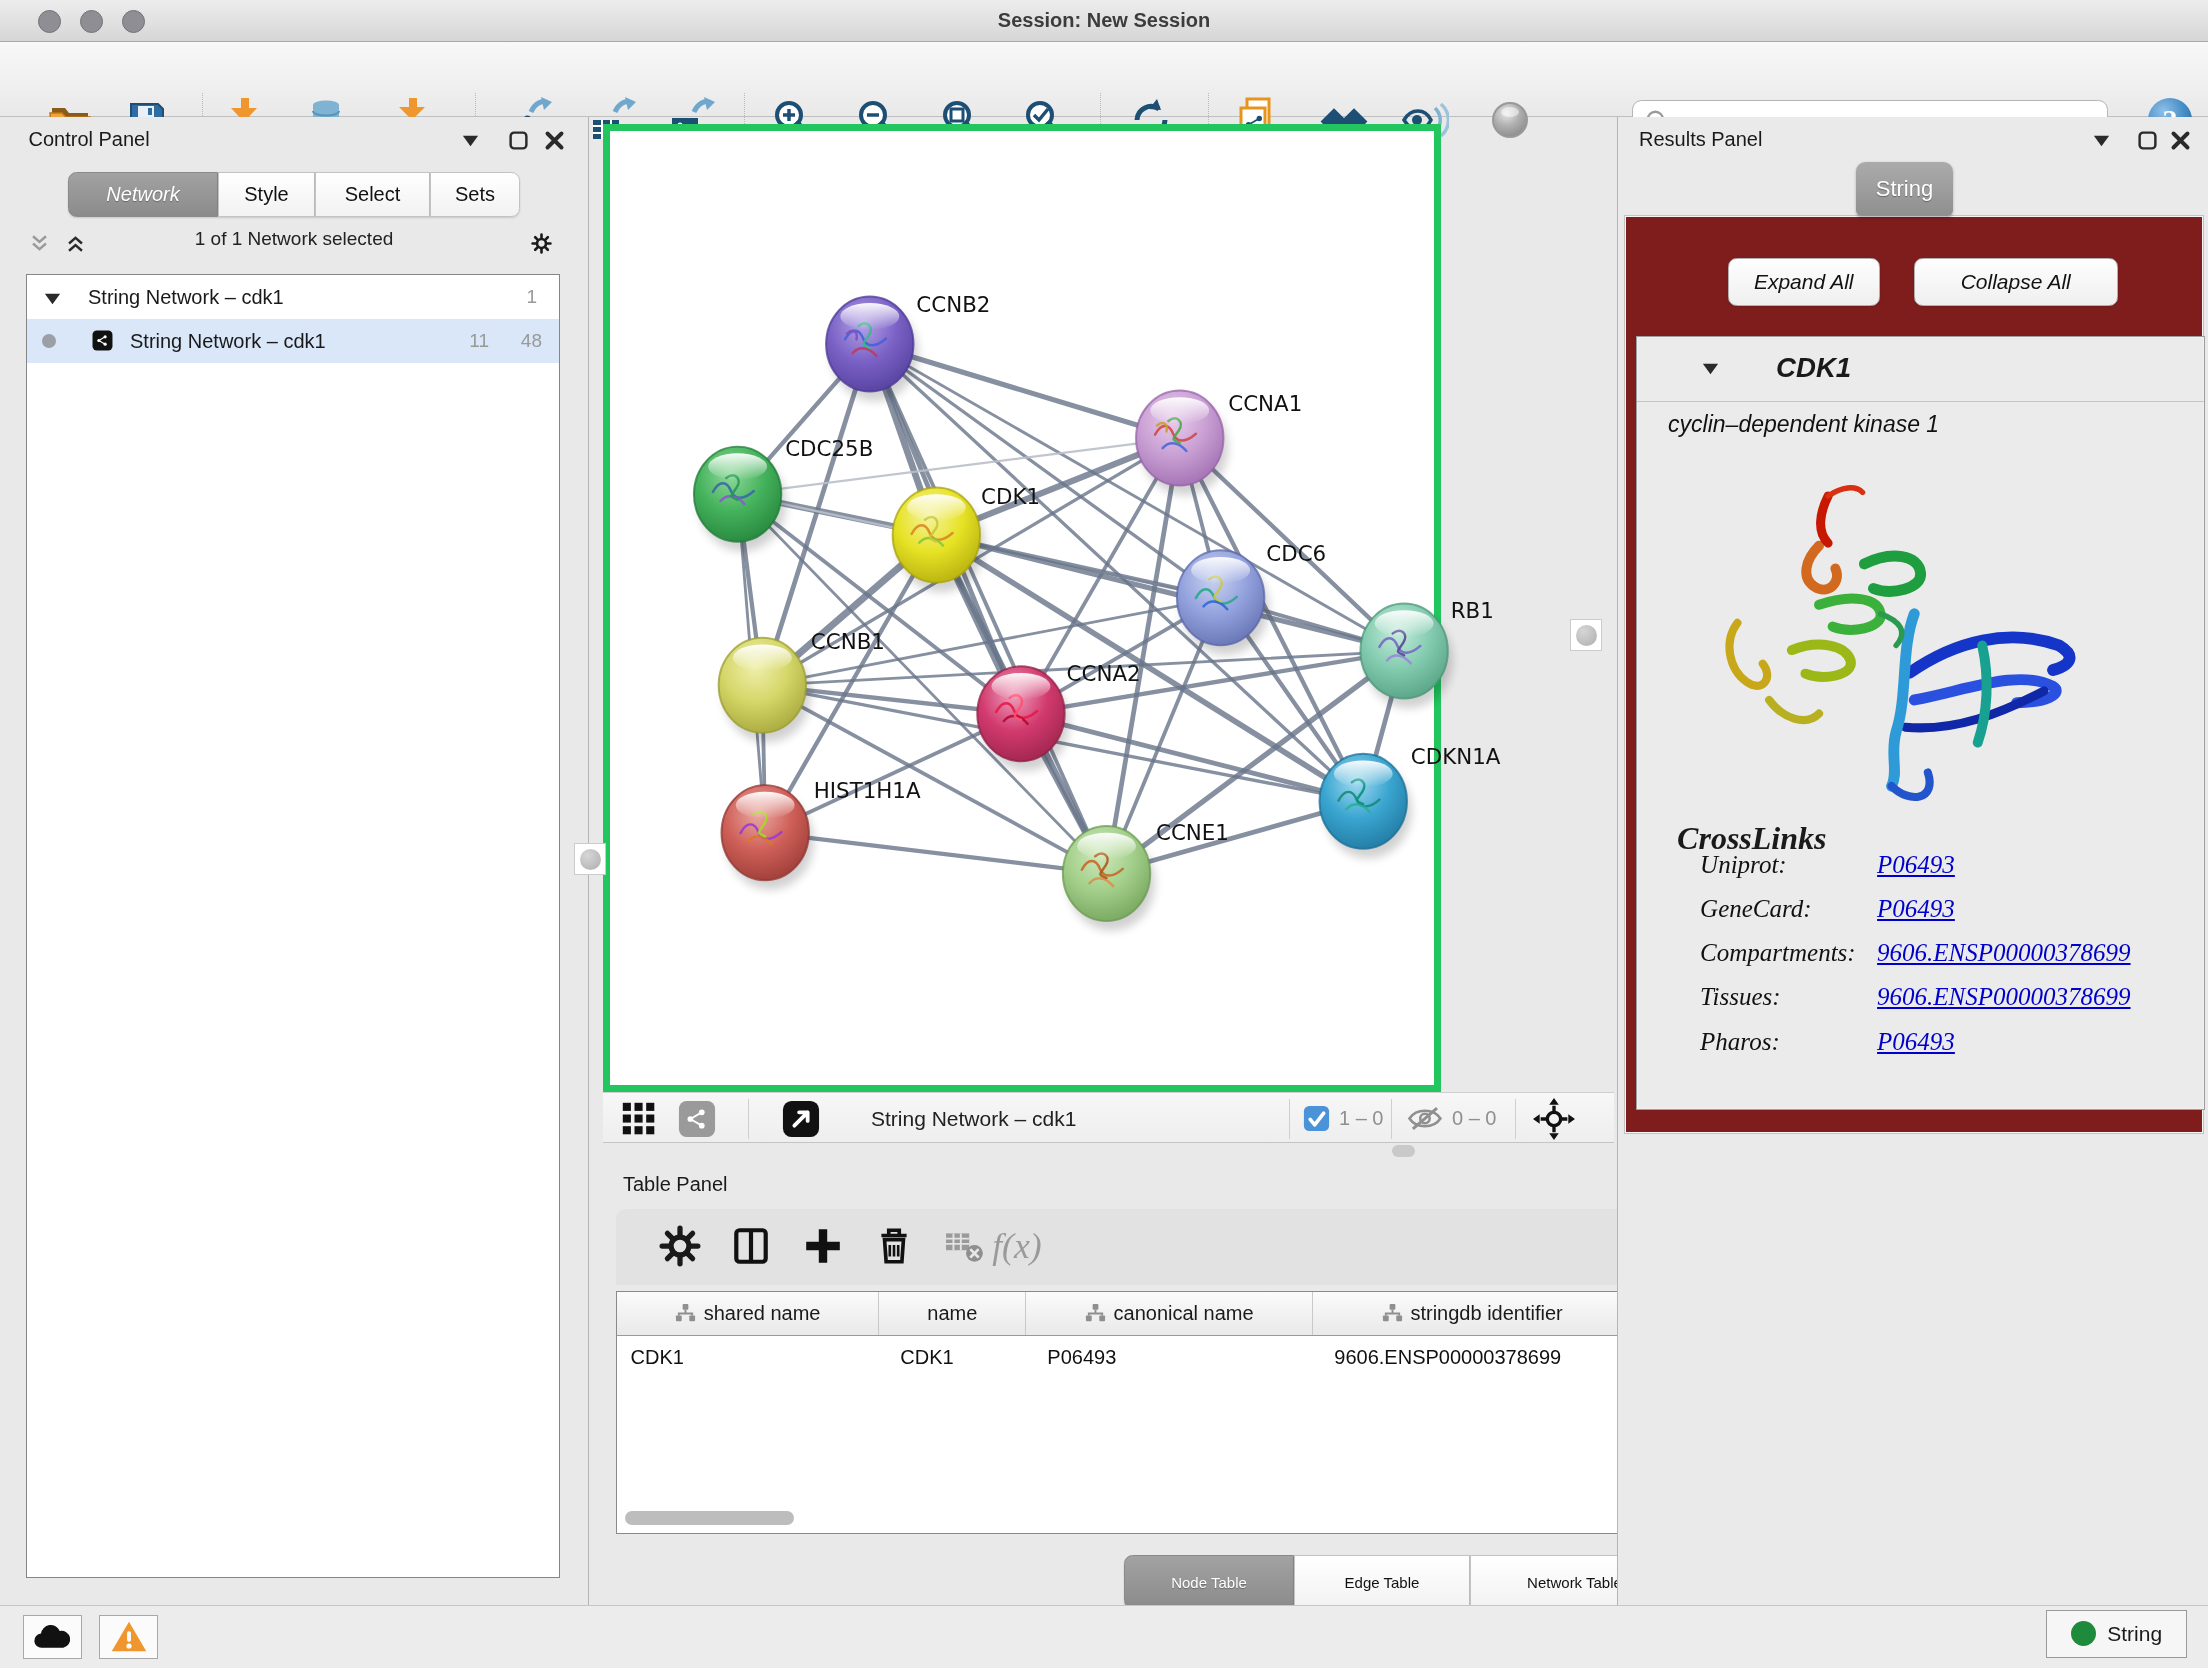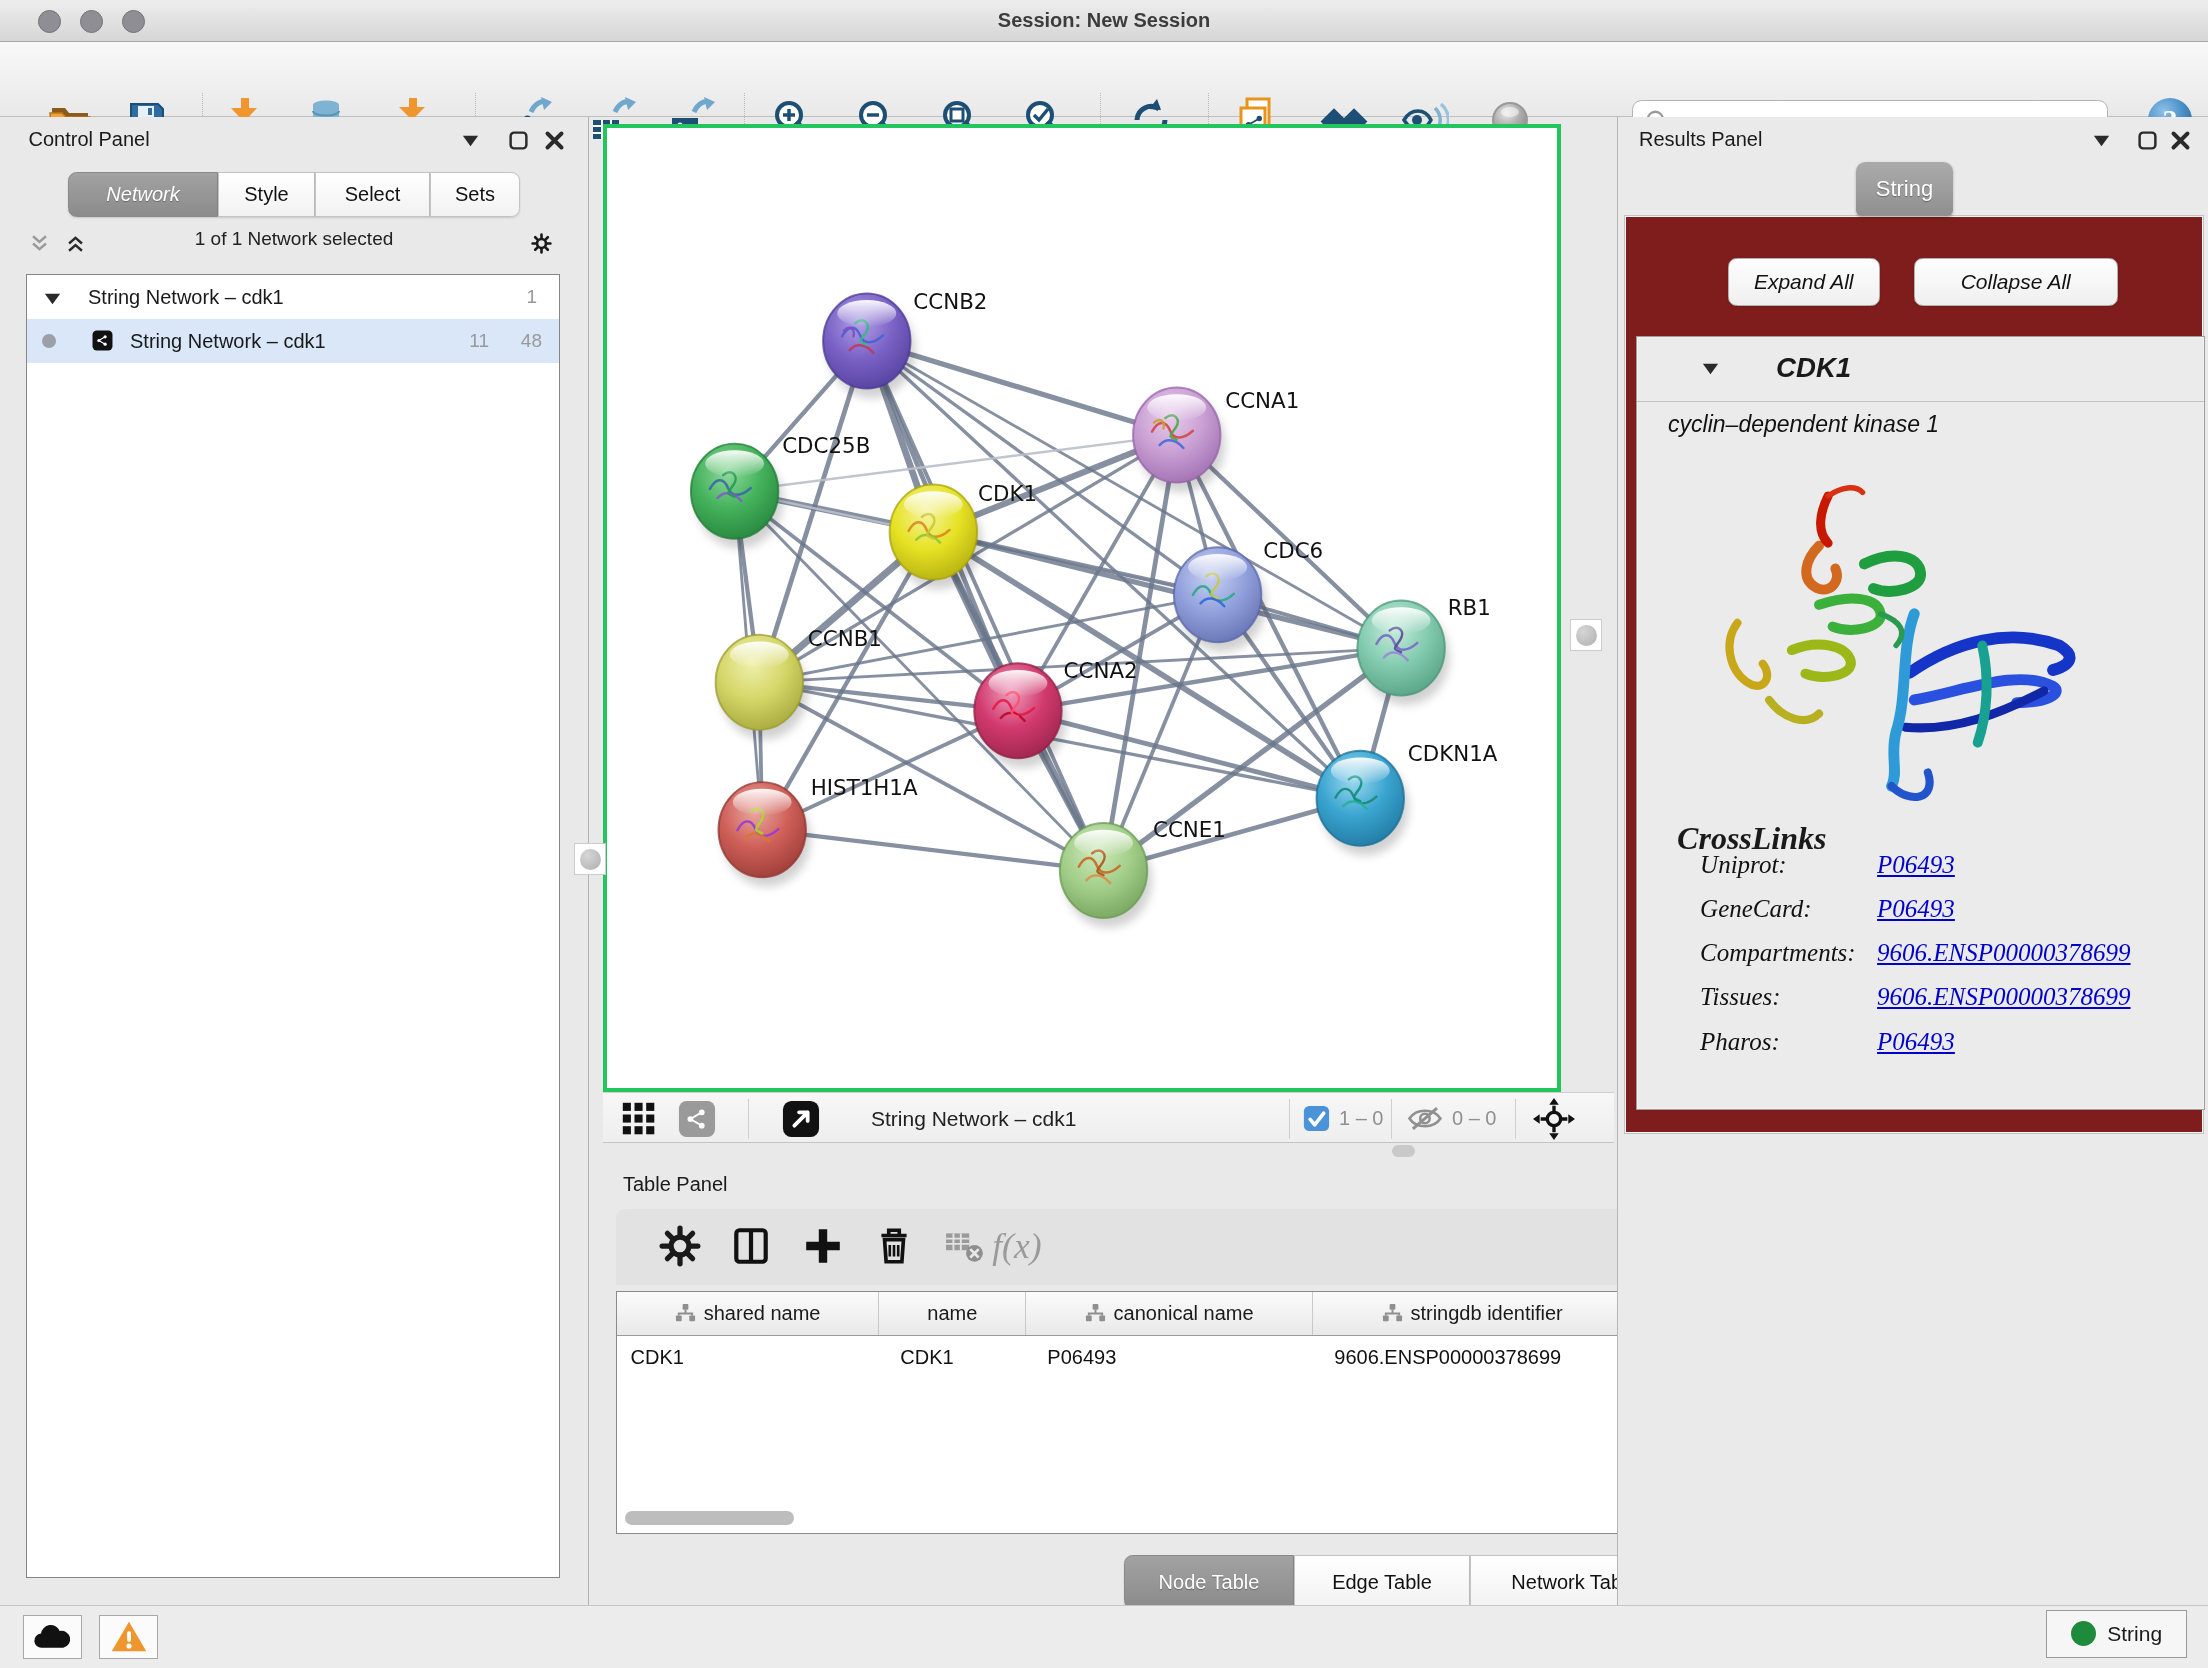--- a/index.html
+++ b/index.html
@@ -40,21 +40,21 @@
   .seg .tab:last-child { border-radius:0 8.6px 8.6px 0; }
   .seg .tab.active { background:linear-gradient(#a2a2a2,#8b8b8b); color:#fff; border-color:#8a8a8a;
     text-shadow:0 1px 1px rgba(0,0,0,0.3); }
   .netstatus { position:absolute; left:0; top:111px; width:100%; text-align:center; font-size:19px; color:#222; }
   .treebox { position:absolute; left:26px; top:157px; width:534px; height:1304px; background:#fff; border:1px solid #858585; }
   .trow { position:relative; width:100%; height:44px; display:flex; align-items:center; font-size:20px; }
   .trow.sel { background:#d9e7f8; }
   .count { position:absolute; color:#999; font-size:19px; }
 
   
-  .netcanvas { position:absolute; left:603px; top:124px; width:958px; height:968px; background:#fff; border:4px solid #22c55e; }
+  .netcanvas { position:absolute; left:603px; top:124px; width:838px; height:968px; background:#fff; border:7px solid #22c55e; }
   .netfooter { position:absolute; left:603px; top:1092px; width:1011px; height:51px;
     background:linear-gradient(#f7f7f7,#eeeeee); border-top:1px solid #cfcfcf; border-bottom:1px solid #c4c4c4; }
   .fitem { position:absolute; top:0; height:51px; display:flex; align-items:center; }
   .fsep { position:absolute; top:5.7px; height:40px; border-left:1px solid #cfcfcf; }
   .fgray { color:#8f8f8f; font-size:20px; }
 
   
   .vhandle { position:absolute; width:32px; height:32px; background:#fff; border:1px solid #ccc; display:flex; align-items:center; justify-content:center; }
   .vhandle i { width:21px; height:21px; border-radius:50%; background:radial-gradient(circle at 35% 30%, #d6d6d6, #aeaeae); display:block; }
   .hhandle { position:absolute; left:1392px; top:1145px; width:23px; height:12.4px; border-radius:6.7px; background:#c9c9c9; }
@@ -67,21 +67,21 @@
   .tp-toolbar .ti.wide svg { width:67px; height:44px; }
   .dtable { position:absolute; left:13.3px; top:133px; width:1586px; height:243px; background:#fff; border:1px solid #8a8a8a; overflow:hidden; }
   .dthead { display:flex; height:44px; background:linear-gradient(#fbfbfb,#e9e9e9); border-bottom:1px solid #9a9a9a; }
   .dth { display:flex; align-items:center; justify-content:center; gap:7.6px; font-size:20px; font-weight:500; color:#1a1a1a;
     border-right:1px solid #c9c9c9; flex-shrink:0; white-space:nowrap; overflow:hidden; }
   .dth svg { width:21px; height:21px; flex-shrink:0; }
   .dtr { display:flex; height:42px; align-items:center; }
   .dtd { font-size:20px; color:#111; padding-left:21px; flex-shrink:0; white-space:nowrap; overflow:hidden; }
   .hscroll { position:absolute; left:7.6px; bottom:7.6px; width:169px; height:14.3px; border-radius:7.6px; background:#bdbdbd; }
   .tabsrow { position:absolute; left:521px; top:397px; display:flex; }
-  .tabsrow .tab { height:54px; font-size:20px; }
+  .tabsrow .tab { height:54px; font-size:15px; }
 
   
   .results-panel { position:absolute; left:1617px; top:117px; width:592px; height:1488px; background:#eaeaea; border-left:1px solid #b5b5b5; }
   .stringtab { position:absolute; left:238px; top:45px; width:97px; height:54px; border-radius:9.5px 9.5px 5.7px 5.7px;
     background:linear-gradient(#ababab,#8f8f8f); color:#fff; font-size:22px; display:flex; align-items:center; justify-content:center;
     text-shadow:0 1px 1px rgba(0,0,0,.35); box-shadow:0 1.9px 2.9px rgba(0,0,0,.25); z-index:2; }
   .rbox { position:absolute; left:5.7px; top:98px; width:580px; height:919px; background:#7f1d1d;
     border:1px solid #c2c2c2; box-shadow:inset 0 0 0 1px #f6f6f6;font-style:italic; }
   .btn { background:linear-gradient(#fefefe,#efefef); border:1px solid #b0b0b0; border-radius:8.6px;
     font-size:21px; color:#111; display:flex; align-items:center; justify-content:center; box-shadow:0 1px 1.9px rgba(0,0,0,.12); }

